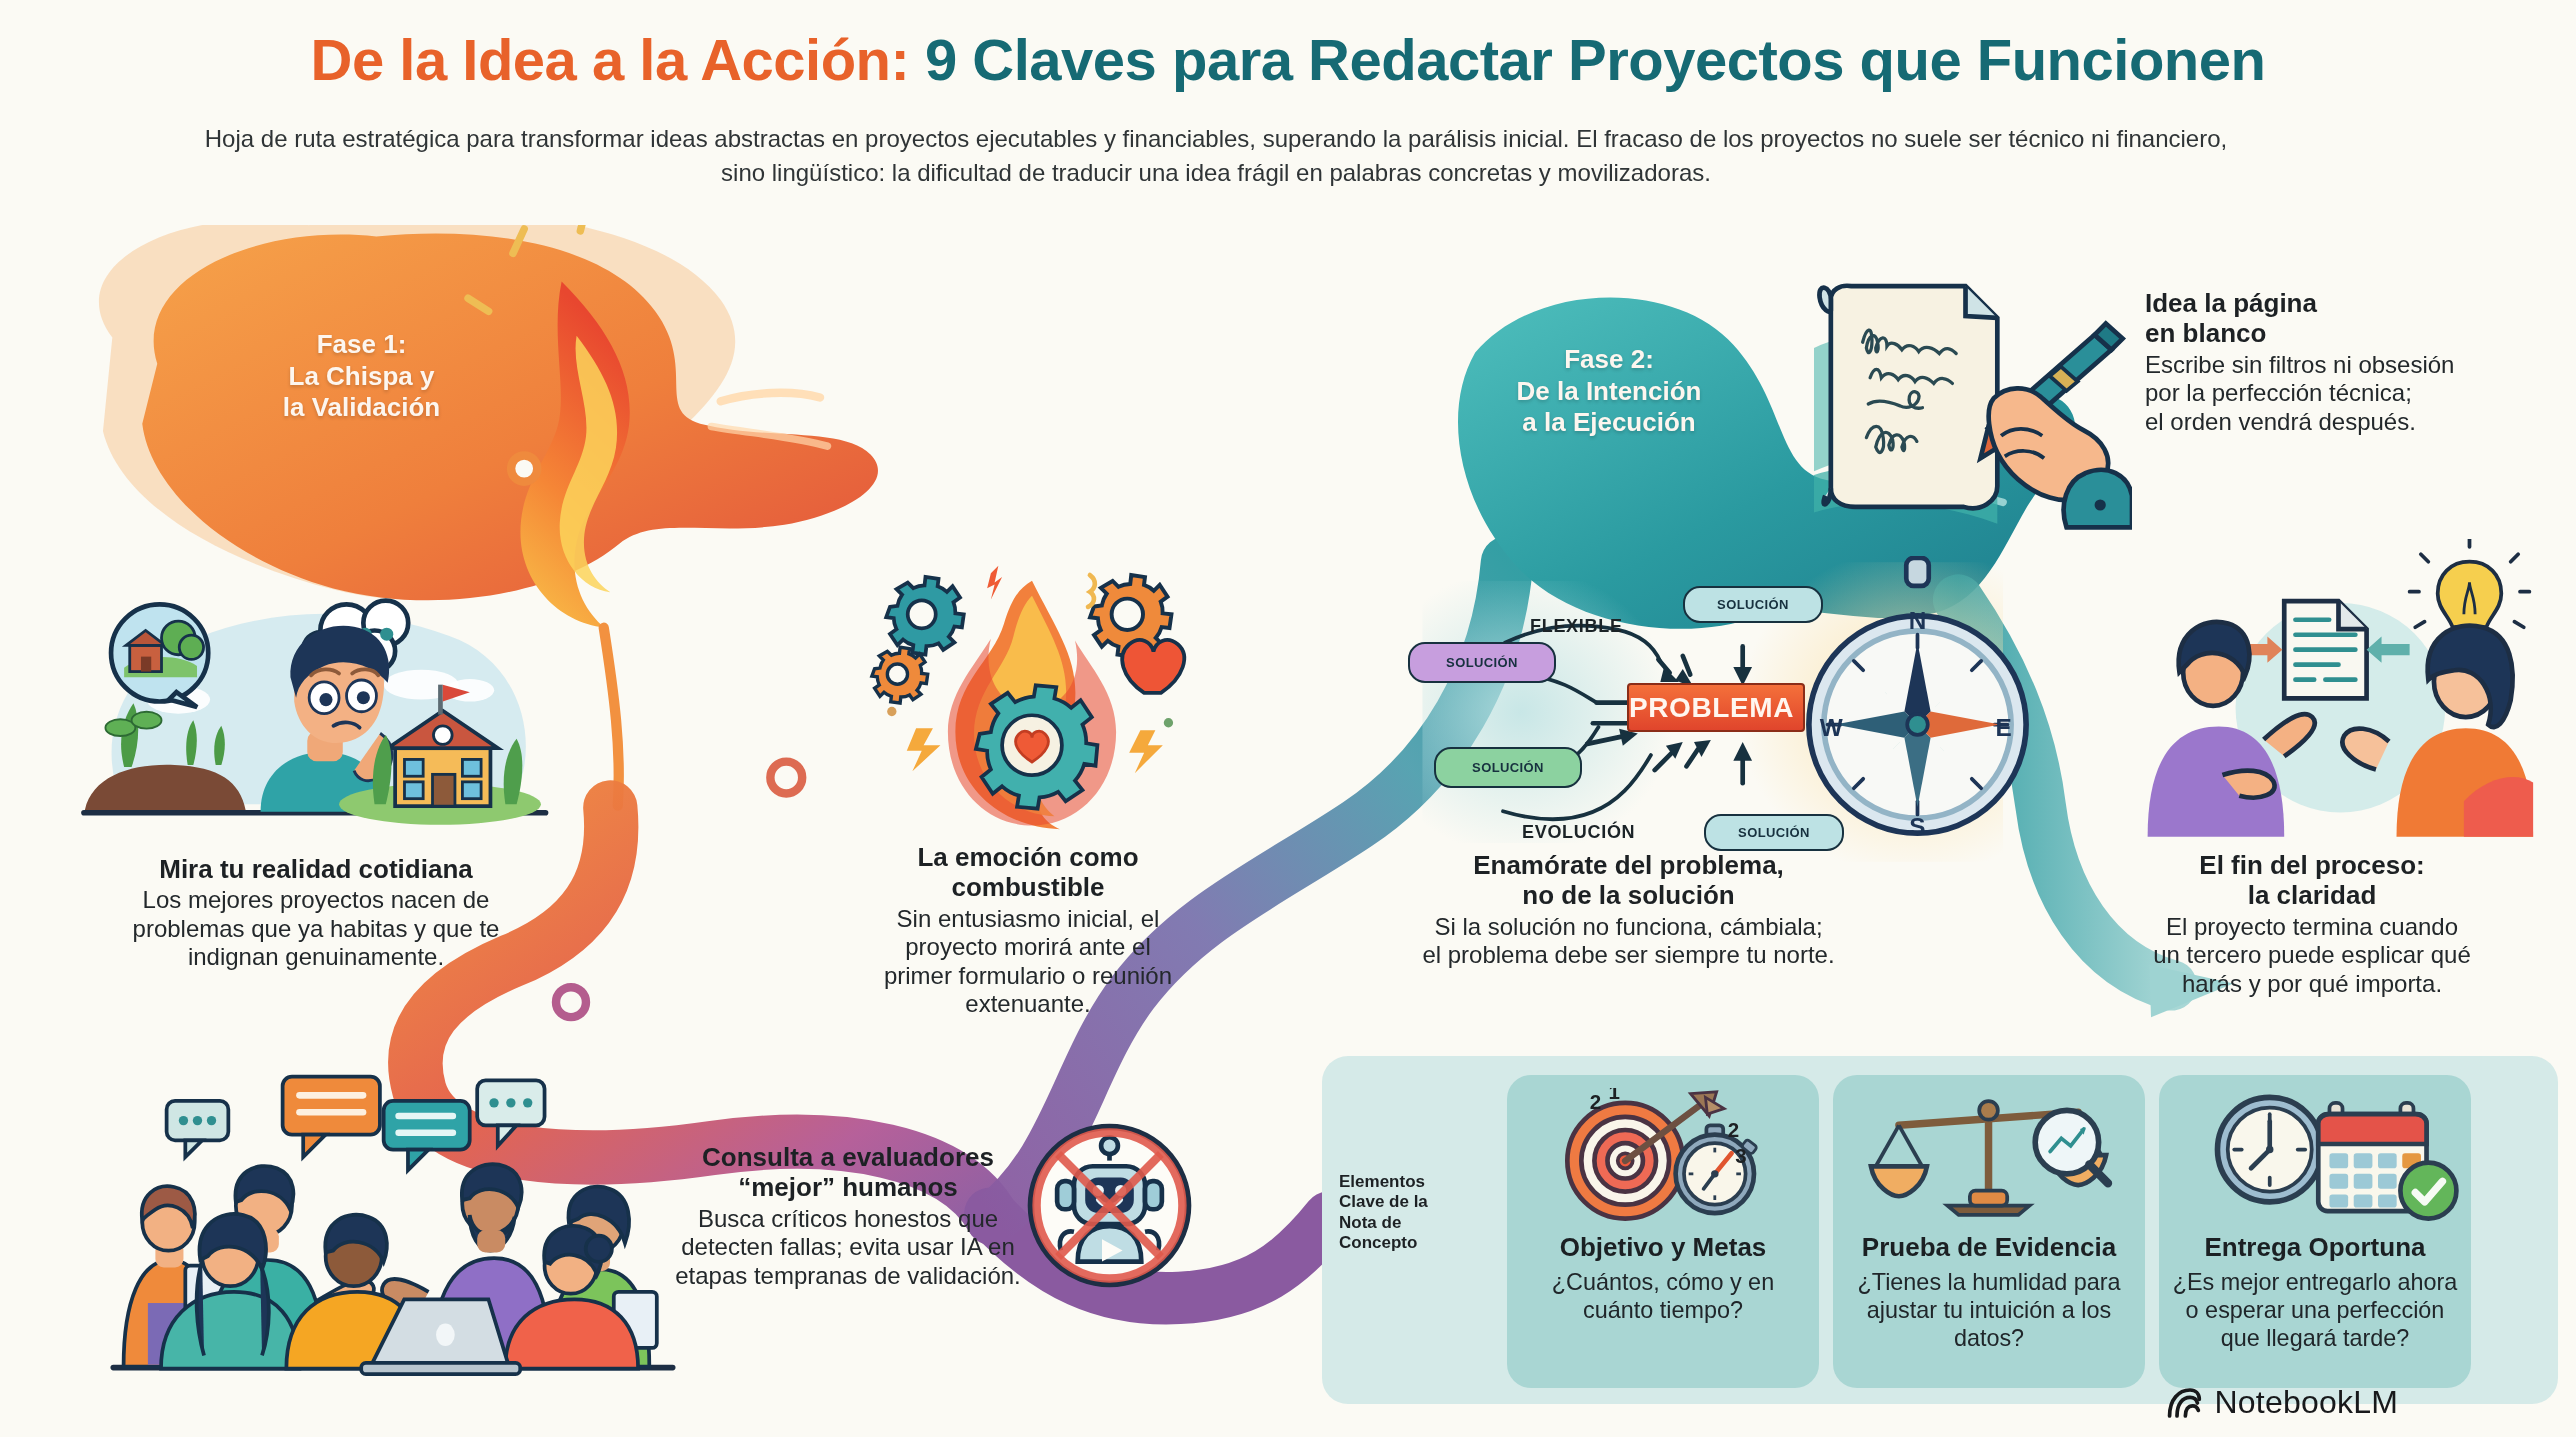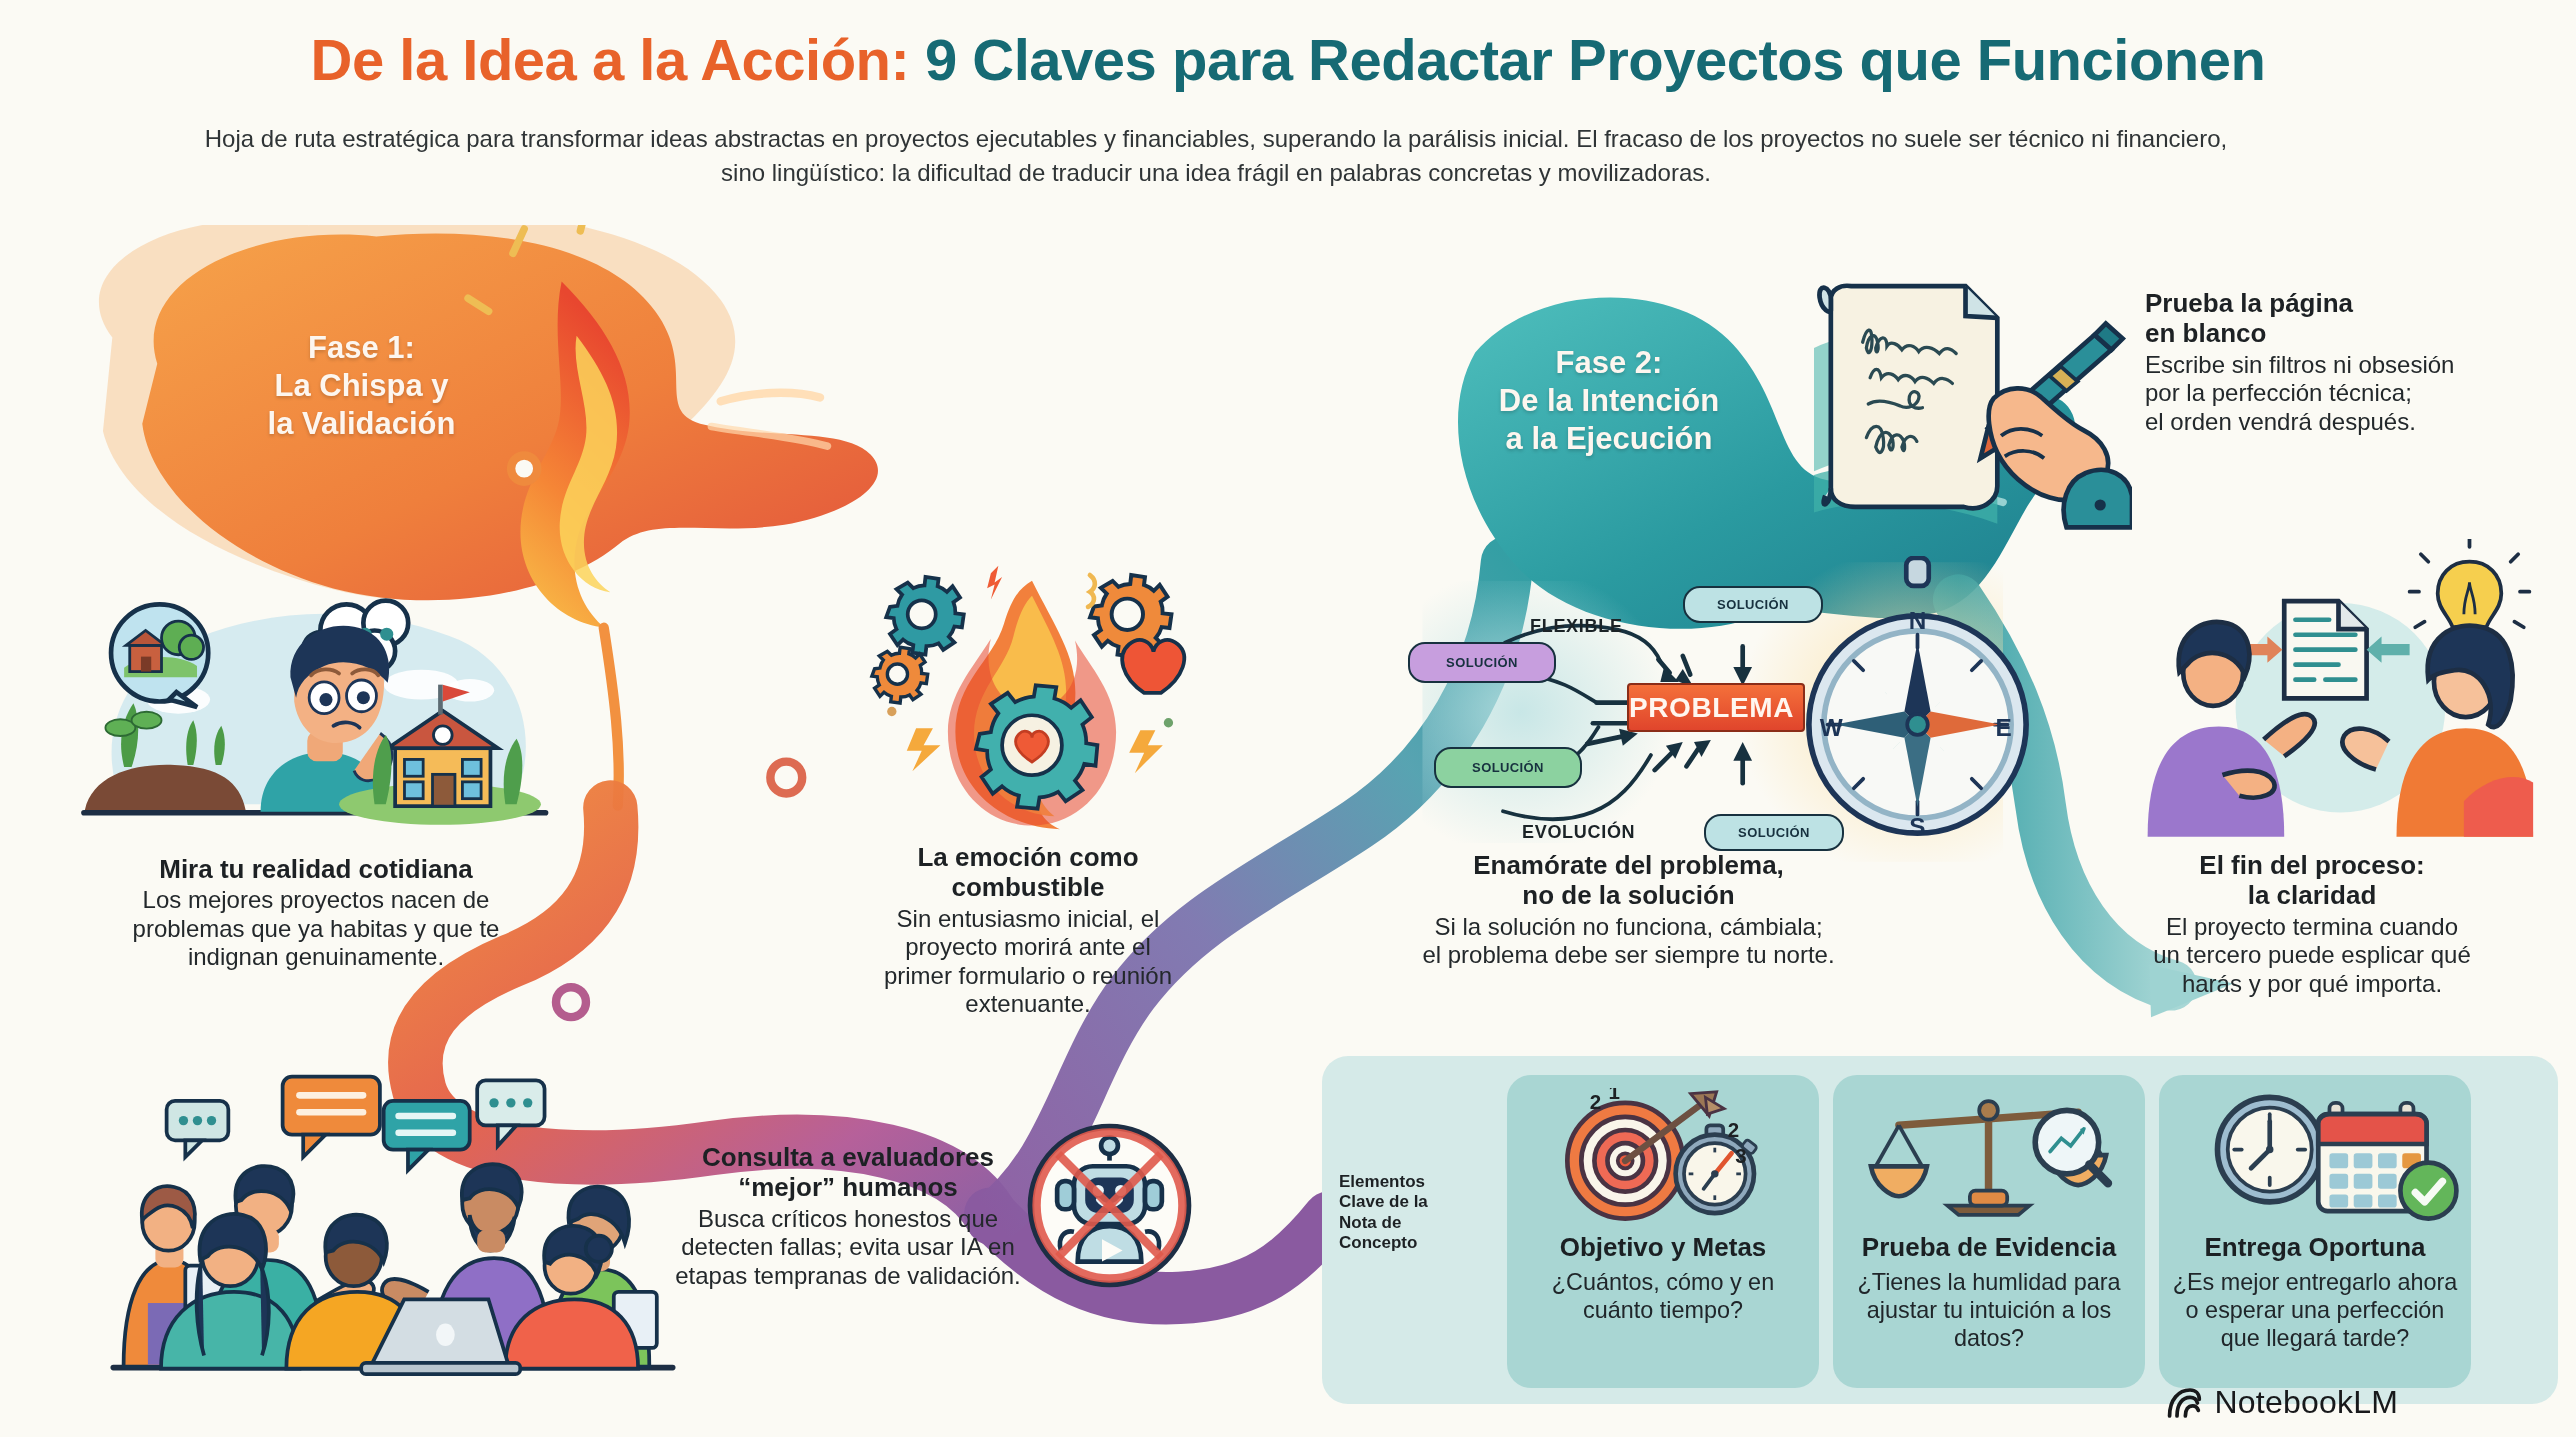--- a/index.html
+++ b/index.html
@@ -23,21 +23,21 @@
     position: absolute; top: 122px; left: 50%; transform: translateX(-50%);
     width: 2041px; text-align: center;
     font-size: 24px; line-height: 1.42; color: #2f3436; font-weight: 400;
   }
 
   
   .blob { position: absolute; }
   .phase-label {
     position: absolute; color: #fdf6ef; font-weight: 700;
     text-shadow: 0 1.9px 3.7px rgba(0,0,0,.18); line-height: 1.22;
-    font-size: 31px; text-align: center;
+    font-size: 26px; text-align: center;
   }
 
   
   .illus { position: absolute; }
 
   
   .tb { position: absolute; text-align: center; }
   .tb .h { font-weight: 700; color: #1d2124; font-size: 26px; line-height: 1.17; }
   .tb .p { color: #23282b; font-size: 24px; line-height: 1.19; margin-top: 1.9px; }
   .tb.left-al { text-align: left; }
@@ -495,21 +495,21 @@
              C308,178 320,196 312,216 C304,238 278,248 252,240 C226,232 206,212 196,192
              C188,176 182,146 192,134 Z" fill="#f6b88c" stroke="#16314a" stroke-width="5"></path>
     <path d="M200,174 C212,164 230,164 244,174" stroke="#16314a" stroke-width="4" fill="none"></path>
     <path d="M204,196 C216,188 234,188 246,198" stroke="#16314a" stroke-width="4" fill="none"></path>
     <path d="M290,214 C314,204 336,216 340,238 L340,272 L270,272 C262,248 270,222 290,214 Z" fill="#2a8f99" stroke="#16314a" stroke-width="5"></path>
     <circle cx="306" cy="248" r="6" fill="#16314a"></circle>
   </svg>
 
   <div class="tb left-al" style="left:2145px; top:288px; width:374px;">
     <div class="h">
-      <div>Prueba la página</div>
+      <div>Idea la página</div>
       <div>en blanco</div>
     </div>
     <div class="p">
       <div>Escribe sin filtros ni obsesión</div>
       <div>por la perfección técnica;</div>
       <div>el orden vendrá después.</div>
     </div>
   </div>
 
   <svg class="illus" style="left:1385px; top:562px;" width="618" height="300" viewBox="0 0 660 320">

